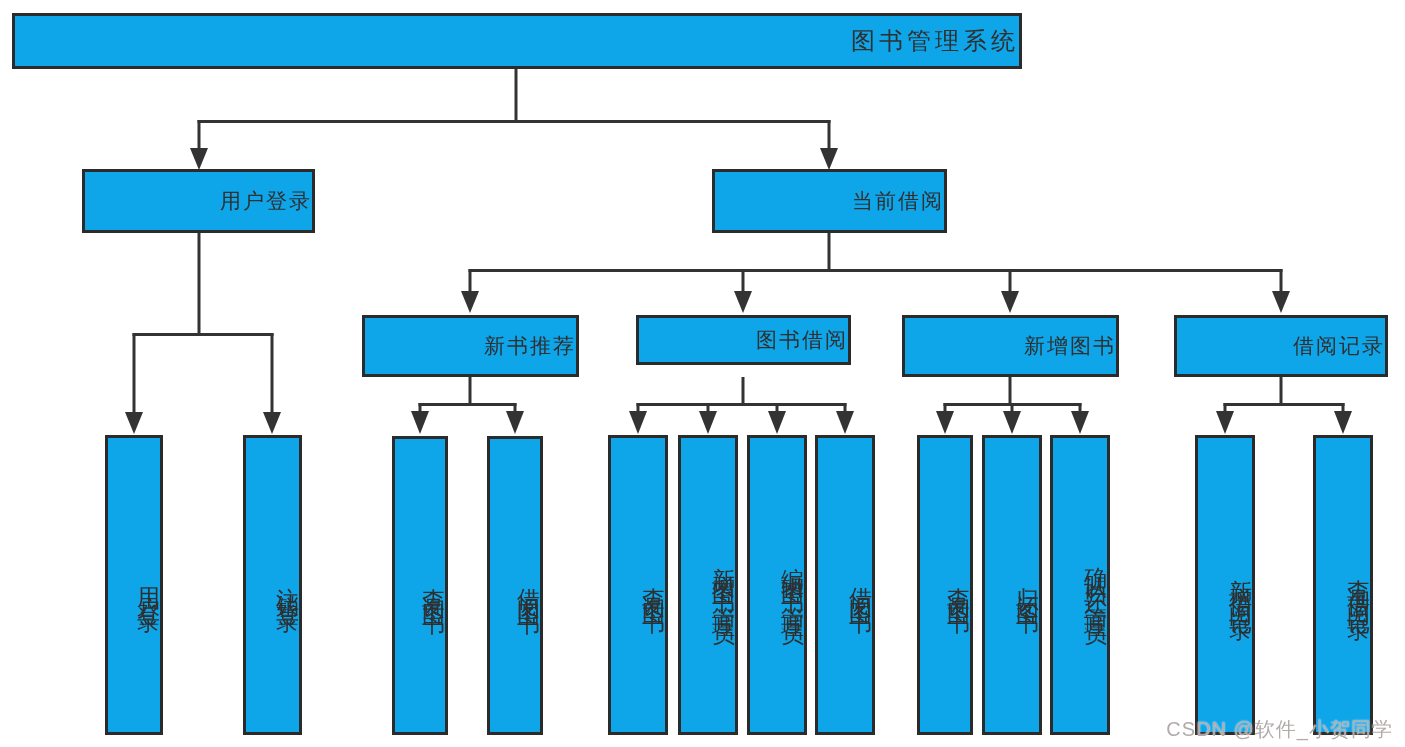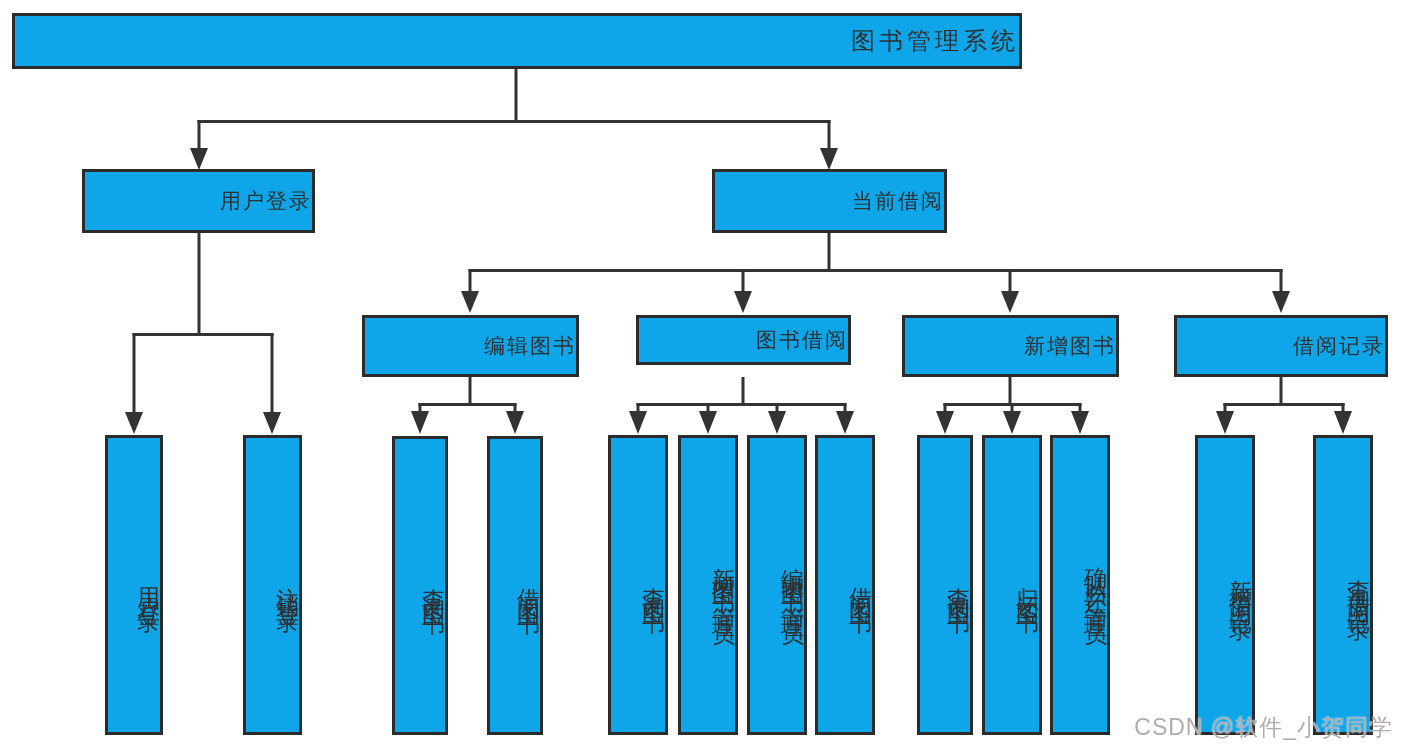--- a/index.html
+++ b/index.html
@@ -42,21 +42,21 @@
     text-orientation: mixed;
     font-size: 23px;
     letter-spacing: 8px;
     line-height: 1;
     white-space: nowrap;
   }
   .watermark {
     position: absolute;
     right: 12px;
     bottom: 4px;
-    font-size: 23px;
+    font-size: 20px;
     letter-spacing: 1px;
     color: var(--watermark);
     text-shadow: 0 0 2px #ffffff;
     white-space: nowrap;
   }
 </style>
 </head>
 <body>
 
 <div class="stage">
@@ -128,21 +128,21 @@
   </div>
 
   <div class="node hbox" style="left:82px;top:169px;width:233px;height:64px">
     <span>用户登录</span>
   </div>
   <div class="node hbox" style="left:712px;top:169px;width:235px;height:64px">
     <span>当前借阅</span>
   </div>
 
   <div class="node hbox" style="left:362px;top:315px;width:217px;height:62px">
-    <span>编辑图书</span>
+    <span>新书推荐</span>
   </div>
   <div class="node hbox" style="left:636px;top:315px;width:215px;height:50px">
     <span>图书借阅</span>
   </div>
   <div class="node hbox" style="left:902px;top:315px;width:217px;height:62px">
     <span>新增图书</span>
   </div>
   <div class="node hbox" style="left:1174px;top:315px;width:214px;height:62px">
     <span>借阅记录</span>
   </div>

